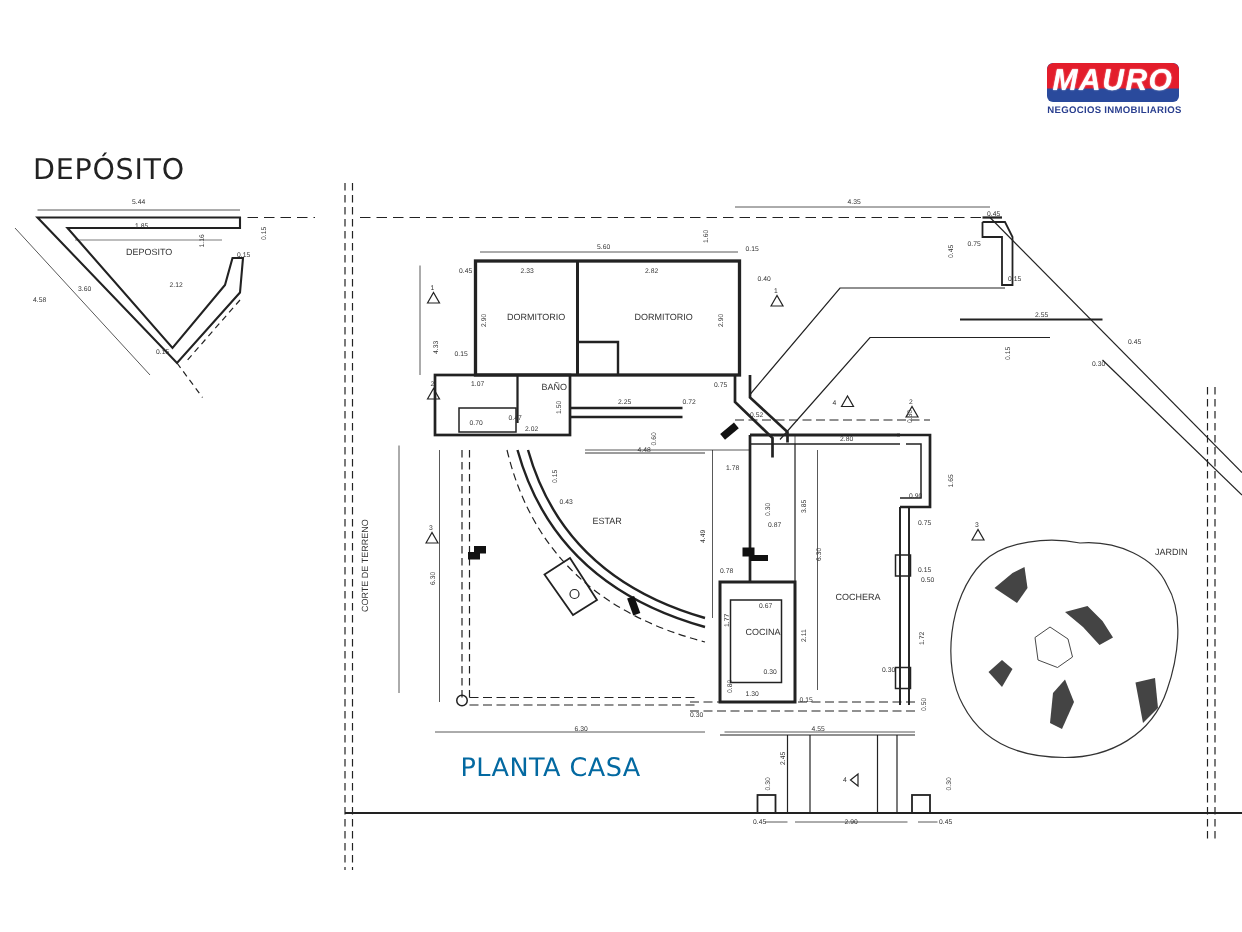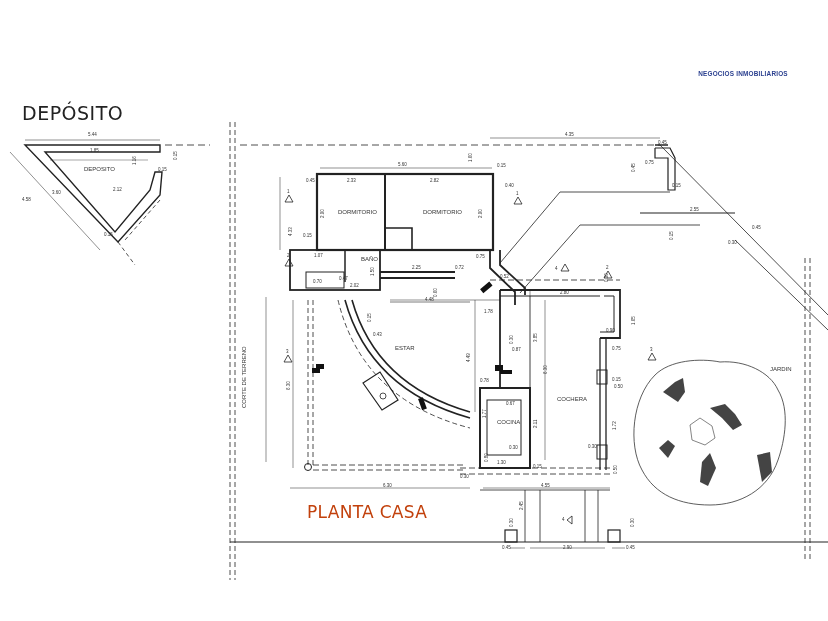--- a/index.html
+++ b/index.html
@@ -4,21 +4,21 @@
 <style>
   html, body { margin:0; padding:0; background:#ffffff; }
   body { width:828px; height:621px; position:relative; overflow:hidden; font-family:"Liberation Sans", sans-serif; }
   .plan { position:absolute; left:0; top:0; width:828px; height:621px; }
   .logo { position:absolute; left:694px; top:40px; width:98px; height:40px; }
   .logo-badge { position:absolute; left:4px; top:2px; width:88px; height:26px; background:#2a4a9c; border-radius:4px; overflow:hidden; }
   .logo-badge-red { position:absolute; left:0; top:0; width:100%; height:17px; background:#e31d2b; border-radius:4px 4px 0 0; }
   .logo-word { position:absolute; left:0; top:0; width:100%; text-align:center; color:#fff; font:italic bold 20px "Liberation Sans", sans-serif; letter-spacing:1px; line-height:24px; text-shadow:0 0 1px #fff; }
   .logo-sub { position:absolute; left:0; top:30px; width:100%; text-align:center; color:#2a3f8f; font:bold 6.4px "Liberation Sans", sans-serif; letter-spacing:0.2px; }
   .title-deposito { position:absolute; left:22px; top:102px; font:19px "DejaVu Sans", sans-serif; color:#222; letter-spacing:0.5px; }
-  .title-planta { position:absolute; left:307px; top:502px; font:17px "DejaVu Sans", sans-serif; color:#c2410c; letter-spacing:0.3px; }
+  .title-planta { position:absolute; left:307px; top:502px; font:17px "DejaVu Sans", sans-serif; color:#0369a1; letter-spacing:0.3px; }
   .lbl { position:absolute; font:6px "Liberation Sans", sans-serif; color:#333; white-space:nowrap; }
   .dim { position:absolute; font:4.5px "Liberation Sans", sans-serif; color:#333; white-space:nowrap; }
   .rot { transform-origin:left top; transform:rotate(-90deg); }
 </style>
 </head>
 <body>
 
 <svg class="plan" viewBox="0 0 828 621" xmlns="http://www.w3.org/2000/svg">
   <g fill="none" stroke="#222" stroke-width="0.8">
 
@@ -142,20 +142,24 @@
       <path d="M 710 408 L 725 404 L 735 414 L 742 425 L 733 430 L 722 418 Z"></path>
       <path d="M 659 448 L 668 440 L 675 446 L 668 458 Z"></path>
       <path d="M 702 462 L 710 453 L 716 468 L 708 486 L 700 482 Z"></path>
       <path d="M 757 455 L 770 452 L 772 472 L 762 482 Z"></path>
     </g>
     <path d="M 690 425 L 700 418 L 712 426 L 715 438 L 705 445 L 692 440 Z" fill="#fff" stroke="#333" stroke-width="0.6"></path>
   </g>
 </svg>
 
 <div class="logo">
+  <div class="logo-badge">
+    <div class="logo-badge-red"></div>
+    <div class="logo-word">MAURO</div>
+  </div>
   <div class="logo-sub">NEGOCIOS INMOBILIARIOS</div>
 </div>
 
 <div class="title-deposito">DEPÓSITO</div>
 <div class="title-planta">PLANTA CASA</div>
 
 <div class="lbl" style="left:84px;top:166px;">DEPOSITO</div>
 <div class="lbl" style="left:338px;top:209px;">DORMITORIO</div>
 <div class="lbl" style="left:423px;top:209px;">DORMITORIO</div>
 <div class="lbl" style="left:361px;top:256px;">BAÑO</div>

